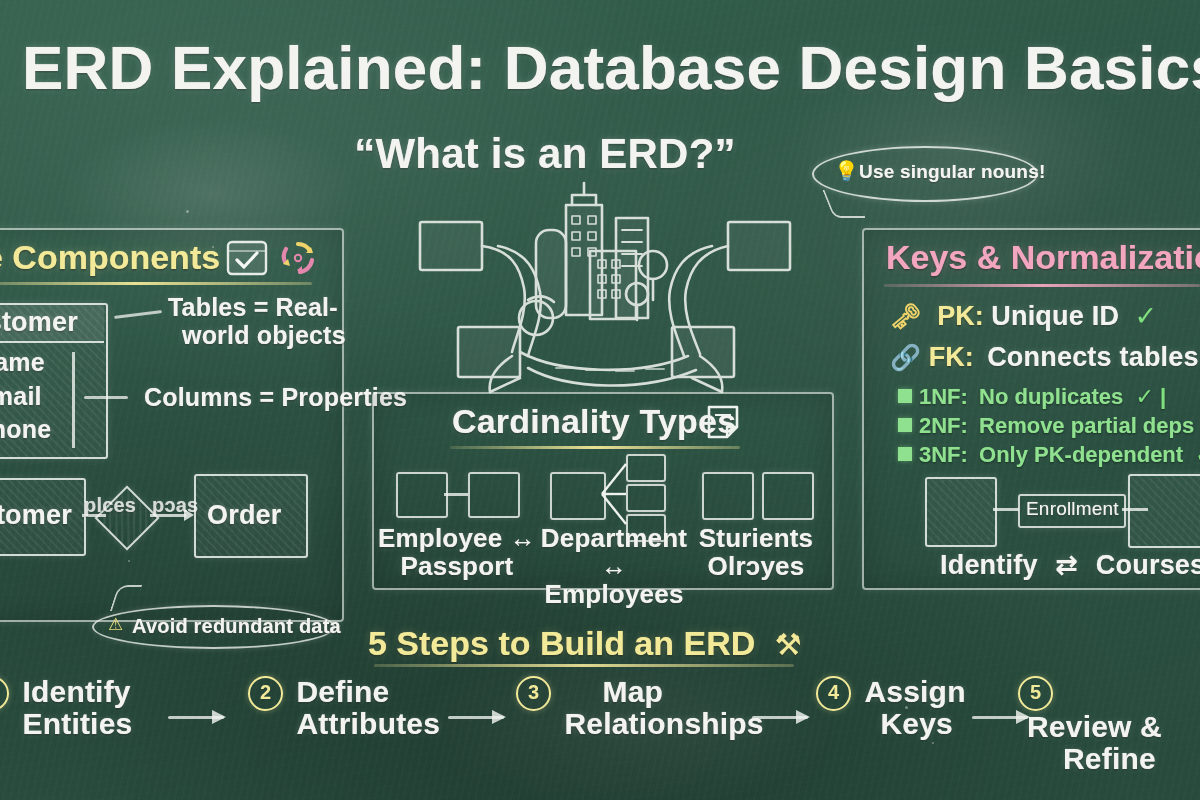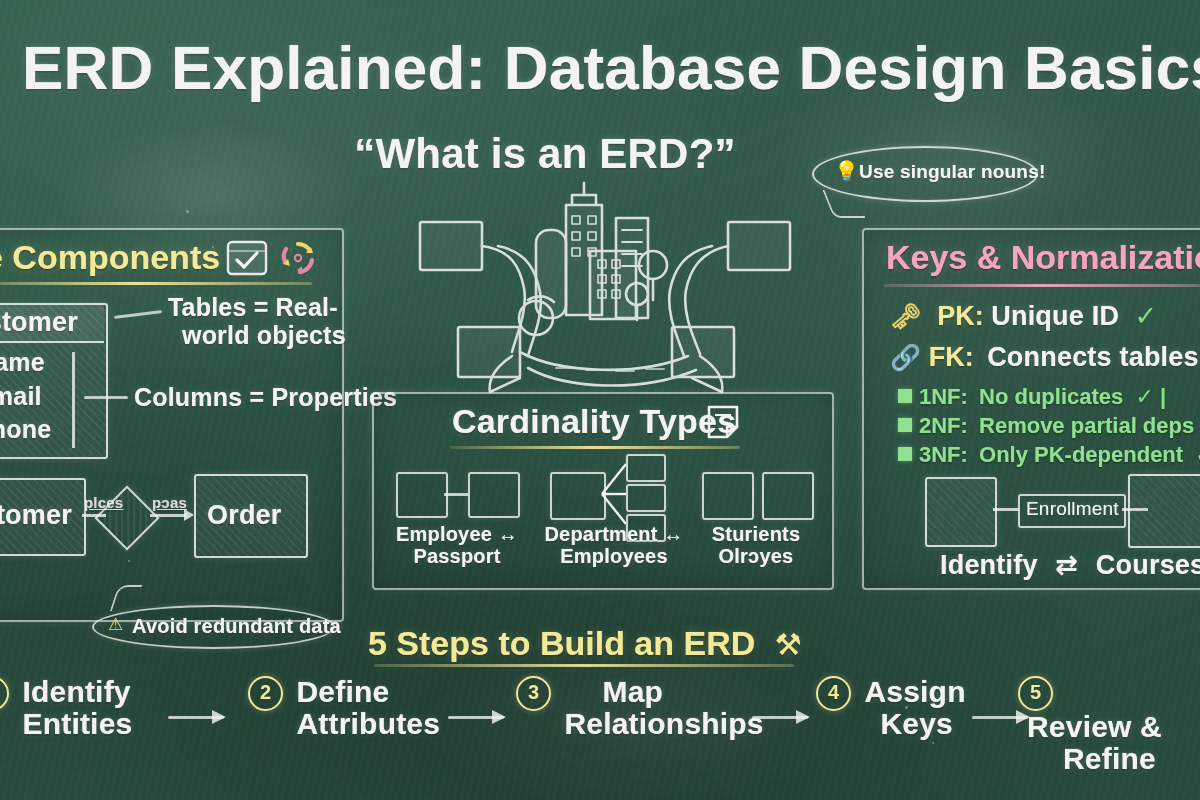--- a/index.html
+++ b/index.html
@@ -114,21 +114,21 @@
   #cust2-box{left:-40px;top:478px;width:122px;height:74px;}
   #order-box{left:194px;top:474px;width:110px;height:80px;}
   #cust2-label{position:absolute;left:-36px;top:500px;font-size:27px;font-weight:bold;white-space:nowrap;}
   #order-label{position:absolute;left:207px;top:500px;font-size:27px;font-weight:bold;white-space:nowrap;}
   #diamond{
     position:absolute;left:104px;top:495px;width:42px;height:42px;
     border:2.5px solid rgba(240,243,238,.85);transform:rotate(45deg);
     background:repeating-linear-gradient(45deg, rgba(255,255,255,.08) 0 2px, rgba(255,255,255,0) 2px 6px);
     box-shadow:0 0 7px rgba(255,255,255,.14);
   }
-  .rel-label{position:absolute;font-size:15px;font-weight:bold;opacity:.85;white-space:nowrap;text-decoration:underline;}
+  .rel-label{position:absolute;font-size:20px;font-weight:bold;opacity:.85;white-space:nowrap;}
   .arrowline{position:absolute;height:2.5px;background:rgba(240,243,238,.8);}
   .arrowhead{
     position:absolute;width:0;height:0;border-top:6px solid transparent;border-bottom:6px solid transparent;
     border-left:10px solid rgba(240,243,238,.85);
   }
 
   
   #warn-bubble{position:absolute;left:92px;top:605px;width:243px;height:44px;}
   #warn-bubble .oval{position:absolute;inset:0;border:2.5px solid rgba(240,243,238,.78);border-radius:50%;
      box-shadow:0 0 6px rgba(255,255,255,.15);}
@@ -140,21 +140,21 @@
 
   
   #panel-center{left:372px;top:392px;width:458px;height:194px;}
   #center-title{left:452px;top:402px;}
   #center-rule{left:450px;top:446px;width:290px;}
 
   .card-box{
     position:absolute;border:2.5px solid rgba(240,243,238,.82);border-radius:3px;
     box-shadow:0 0 6px rgba(255,255,255,.12);
   }
-  .card-label{position:absolute;font-size:20px;font-weight:bold;text-align:center;line-height:1.08;}
+  .card-label{position:absolute;font-size:26px;font-weight:bold;text-align:center;line-height:1.08;}
 
   
   #panel-right{left:862px;top:228px;width:372px;height:358px;}
   #right-title{left:886px;top:238px;}
   #right-rule{left:884px;top:284px;width:316px;}
   .key-row{position:absolute;font-size:27px;font-weight:bold;white-space:nowrap;}
   .nf-row{position:absolute;font-size:22px;font-weight:bold;white-space:nowrap;}
   .nf-sq{display:inline-block;width:14px;height:14px;background:#8fe08f;margin-right:7px;
      box-shadow:0 0 5px rgba(143,224,143,.45);vertical-align:1px;}
   .ck{color:#7fe07f;}
@@ -287,21 +287,21 @@
 <div class="attr chalk" style="left:-26px;top:382px;">Email</div>
 <div class="attr chalk" style="left:-26px;top:415px;">Phone</div>
 
 <div class="leader" style="left:114px;top:313px;width:48px;transform:rotate(-7deg);"></div>
 <div class="callout chalk" style="left:160px;top:294px;text-align:center;">
   <span>Tables = Real-</span><br>
   <span style="margin-left:22px;display:inline-block;">world objects</span>
 </div>
 
 <div class="leader" style="left:84px;top:396px;width:44px;"></div>
-<div class="callout chalk" style="left:134px;top:384px;">Columns = Properties</div>
+<div class="callout chalk" style="left:144px;top:384px;">Columns = Properties</div>
 
 <div class="entity-box" id="cust2-box"></div>
 <div id="cust2-label" class="chalk">ustomer</div>
 <div class="arrowline" style="left:82px;top:514px;width:24px;"></div>
 <div id="diamond"></div>
 <div class="rel-label chalk" style="left:84px;top:494px;">plces</div>
 <div class="rel-label chalk" style="left:152px;top:494px;">pɔas</div>
 <div class="arrowline" style="left:150px;top:514px;width:36px;"></div>
 <div class="arrowhead" style="left:184px;top:509px;"></div>
 <div class="entity-box" id="order-box"></div>

